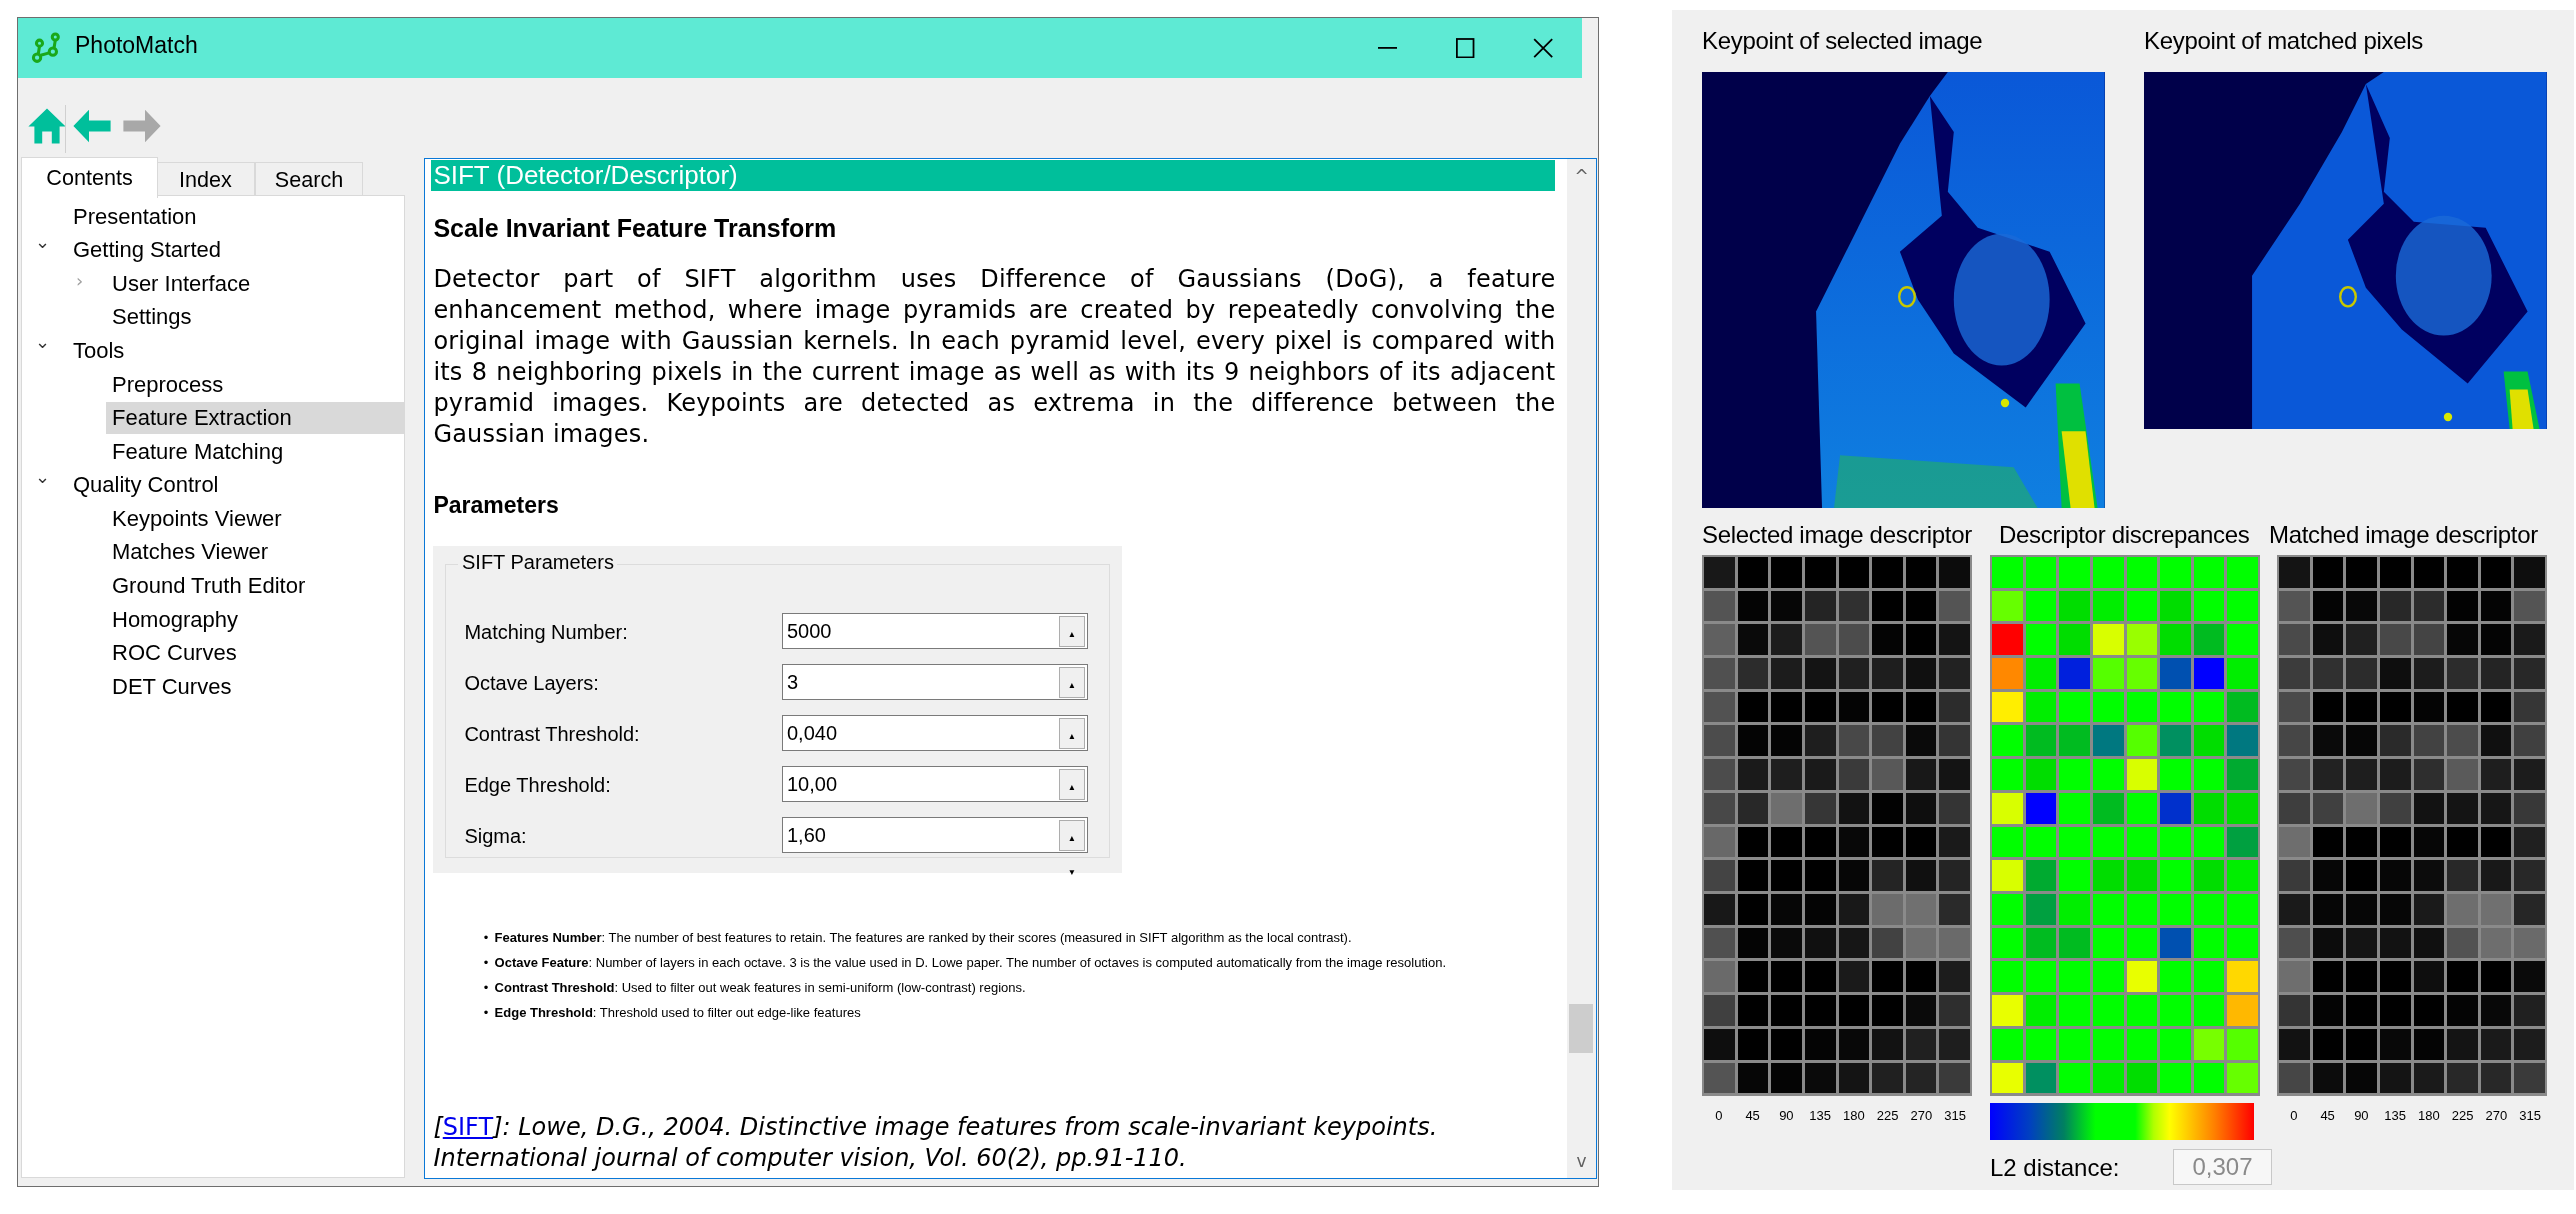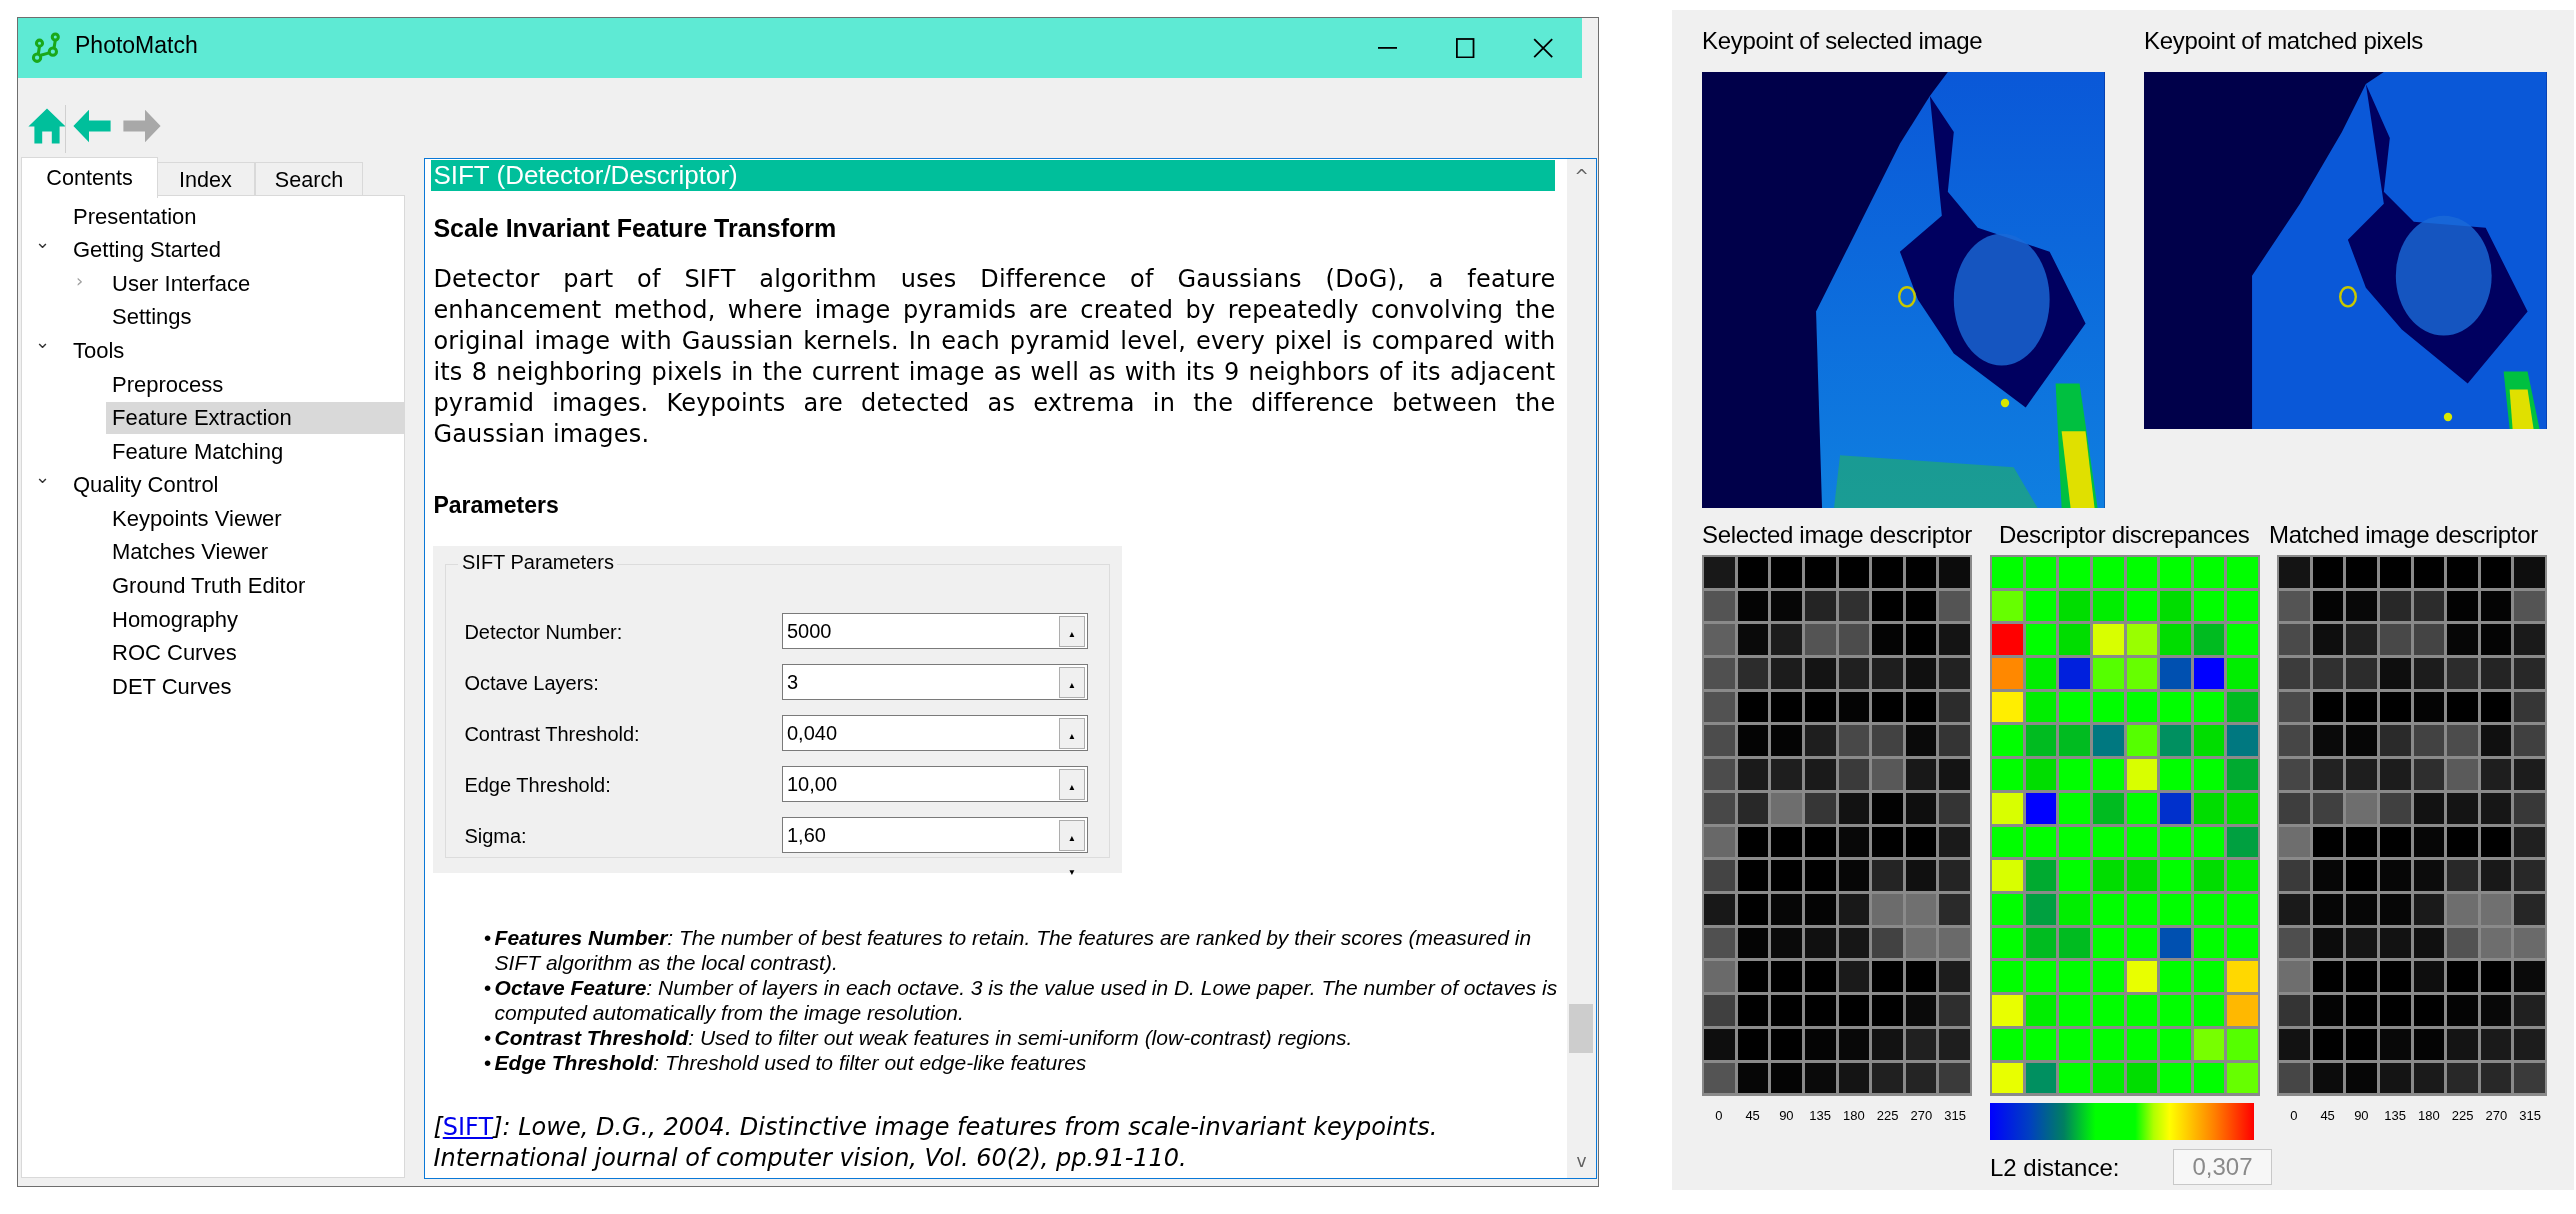--- a/index.html
+++ b/index.html
@@ -28,21 +28,21 @@
   .para{position:absolute;left:8.4px;top:105px;width:1122px;font-size:24px;line-height:31px;text-align:justify;font-family:"DejaVu Sans",sans-serif;letter-spacing:0.2px;}
   .h3{position:absolute;left:8.4px;top:333px;font-size:23px;font-weight:bold;font-family:"Liberation Sans",sans-serif;}
   .params-box{position:absolute;left:8.4px;top:387px;width:689px;height:327px;background:#f0f0f0;}
   .groupbox{position:absolute;left:12px;top:18px;width:665px;height:294px;border:1.2px solid #dcdcdc;box-sizing:border-box;}
   .gb-title{position:absolute;left:12px;top:-14.4px;background:#f0f0f0;padding:0 3.6px;font-size:20px;font-family:"Liberation Sans",sans-serif;}
   .prow{position:absolute;left:18px;height:40px;width:635px;}
   .plabel{position:absolute;left:0;top:8.4px;font-size:20px;font-family:"Liberation Sans",sans-serif;}
   .pinput{position:absolute;left:318px;top:0;width:306px;height:36px;border:1.2px solid #7a7a7a;background:#fff;box-sizing:border-box;font-size:20px;font-family:"Liberation Sans",sans-serif;padding-left:3.6px;line-height:34px;}
   .spin{position:absolute;right:2.4px;top:2.4px;width:24px;height:29px;border:0.6px solid #adadad;background:#f0f0f0;display:flex;flex-direction:column;}
   .spin div{flex:1;display:flex;align-items:center;justify-content:center;font-size:8.4px;color:#000;cursor:pointer;}
-  .bullets{position:absolute;left:60px;top:766px;width:1079px;font-size:21px;line-height:25px;font-family:"Liberation Sans",sans-serif;font-style:italic;}
+  .bullets{position:absolute;left:60px;top:766px;width:1079px;font-size:13px;line-height:25px;font-family:"Liberation Sans",sans-serif;}
   .bullets .b{position:relative;padding-left:9.6px;}
   .bullets .b::before{content:"•";position:absolute;left:-1.2px;top:0;}
   .ref{position:absolute;left:8.4px;top:953px;width:1122px;font-size:24px;line-height:31px;font-style:italic;font-family:"DejaVu Sans",sans-serif;}
   .ref a{color:#0000ee;text-decoration:underline;font-style:normal;}
   
   .rp{position:absolute;left:1672px;top:9.6px;width:902px;height:1180px;background:#f0f0f0;}
   .rp-label{position:absolute;font-size:24px;font-family:"Liberation Sans",sans-serif;color:#000;white-space:nowrap;letter-spacing:-0.3px;}
   .kpimg{position:absolute;overflow:hidden;background:#00004a;}
   .grid{position:absolute;display:grid;grid-template-columns:repeat(8,1fr);grid-template-rows:repeat(16,1fr);gap:3px;background:#8a8a8a;padding:2.4px;box-sizing:border-box;}
   .grid .c{width:100%;height:100%;}
@@ -166,21 +166,21 @@
   <div class="content">
     <div class="topic-head">SIFT (Detector/Descriptor)</div>
     <div class="h2">Scale Invariant Feature Transform</div>
     <div class="para">Detector part of SIFT algorithm uses Difference of Gaussians (DoG), a feature enhancement method, where image pyramids are created by repeatedly convolving the original image with Gaussian kernels. In each pyramid level, every pixel is compared with its 8 neighboring pixels in the current image as well as with its 9 neighbors of its adjacent pyramid images. Keypoints are detected as extrema in the difference between the Gaussian images.</div>
     <div class="h3">Parameters</div>
 
     <div class="params-box">
       <div class="groupbox">
         <span class="gb-title">SIFT Parameters</span>
         <div class="prow" style="top:48px">
-          <span class="plabel">Detector Number:</span>
+          <span class="plabel">Matching Number:</span>
           <div class="pinput"><span>5000</span>
             <div class="spin">
                 <div>▲</div>
                 <div>▼</div>
               </div></div>
         </div>
         <div class="prow" style="top:99px">
           <span class="plabel">Octave Layers:</span>
           <div class="pinput"><span>3</span>
             <div class="spin">

